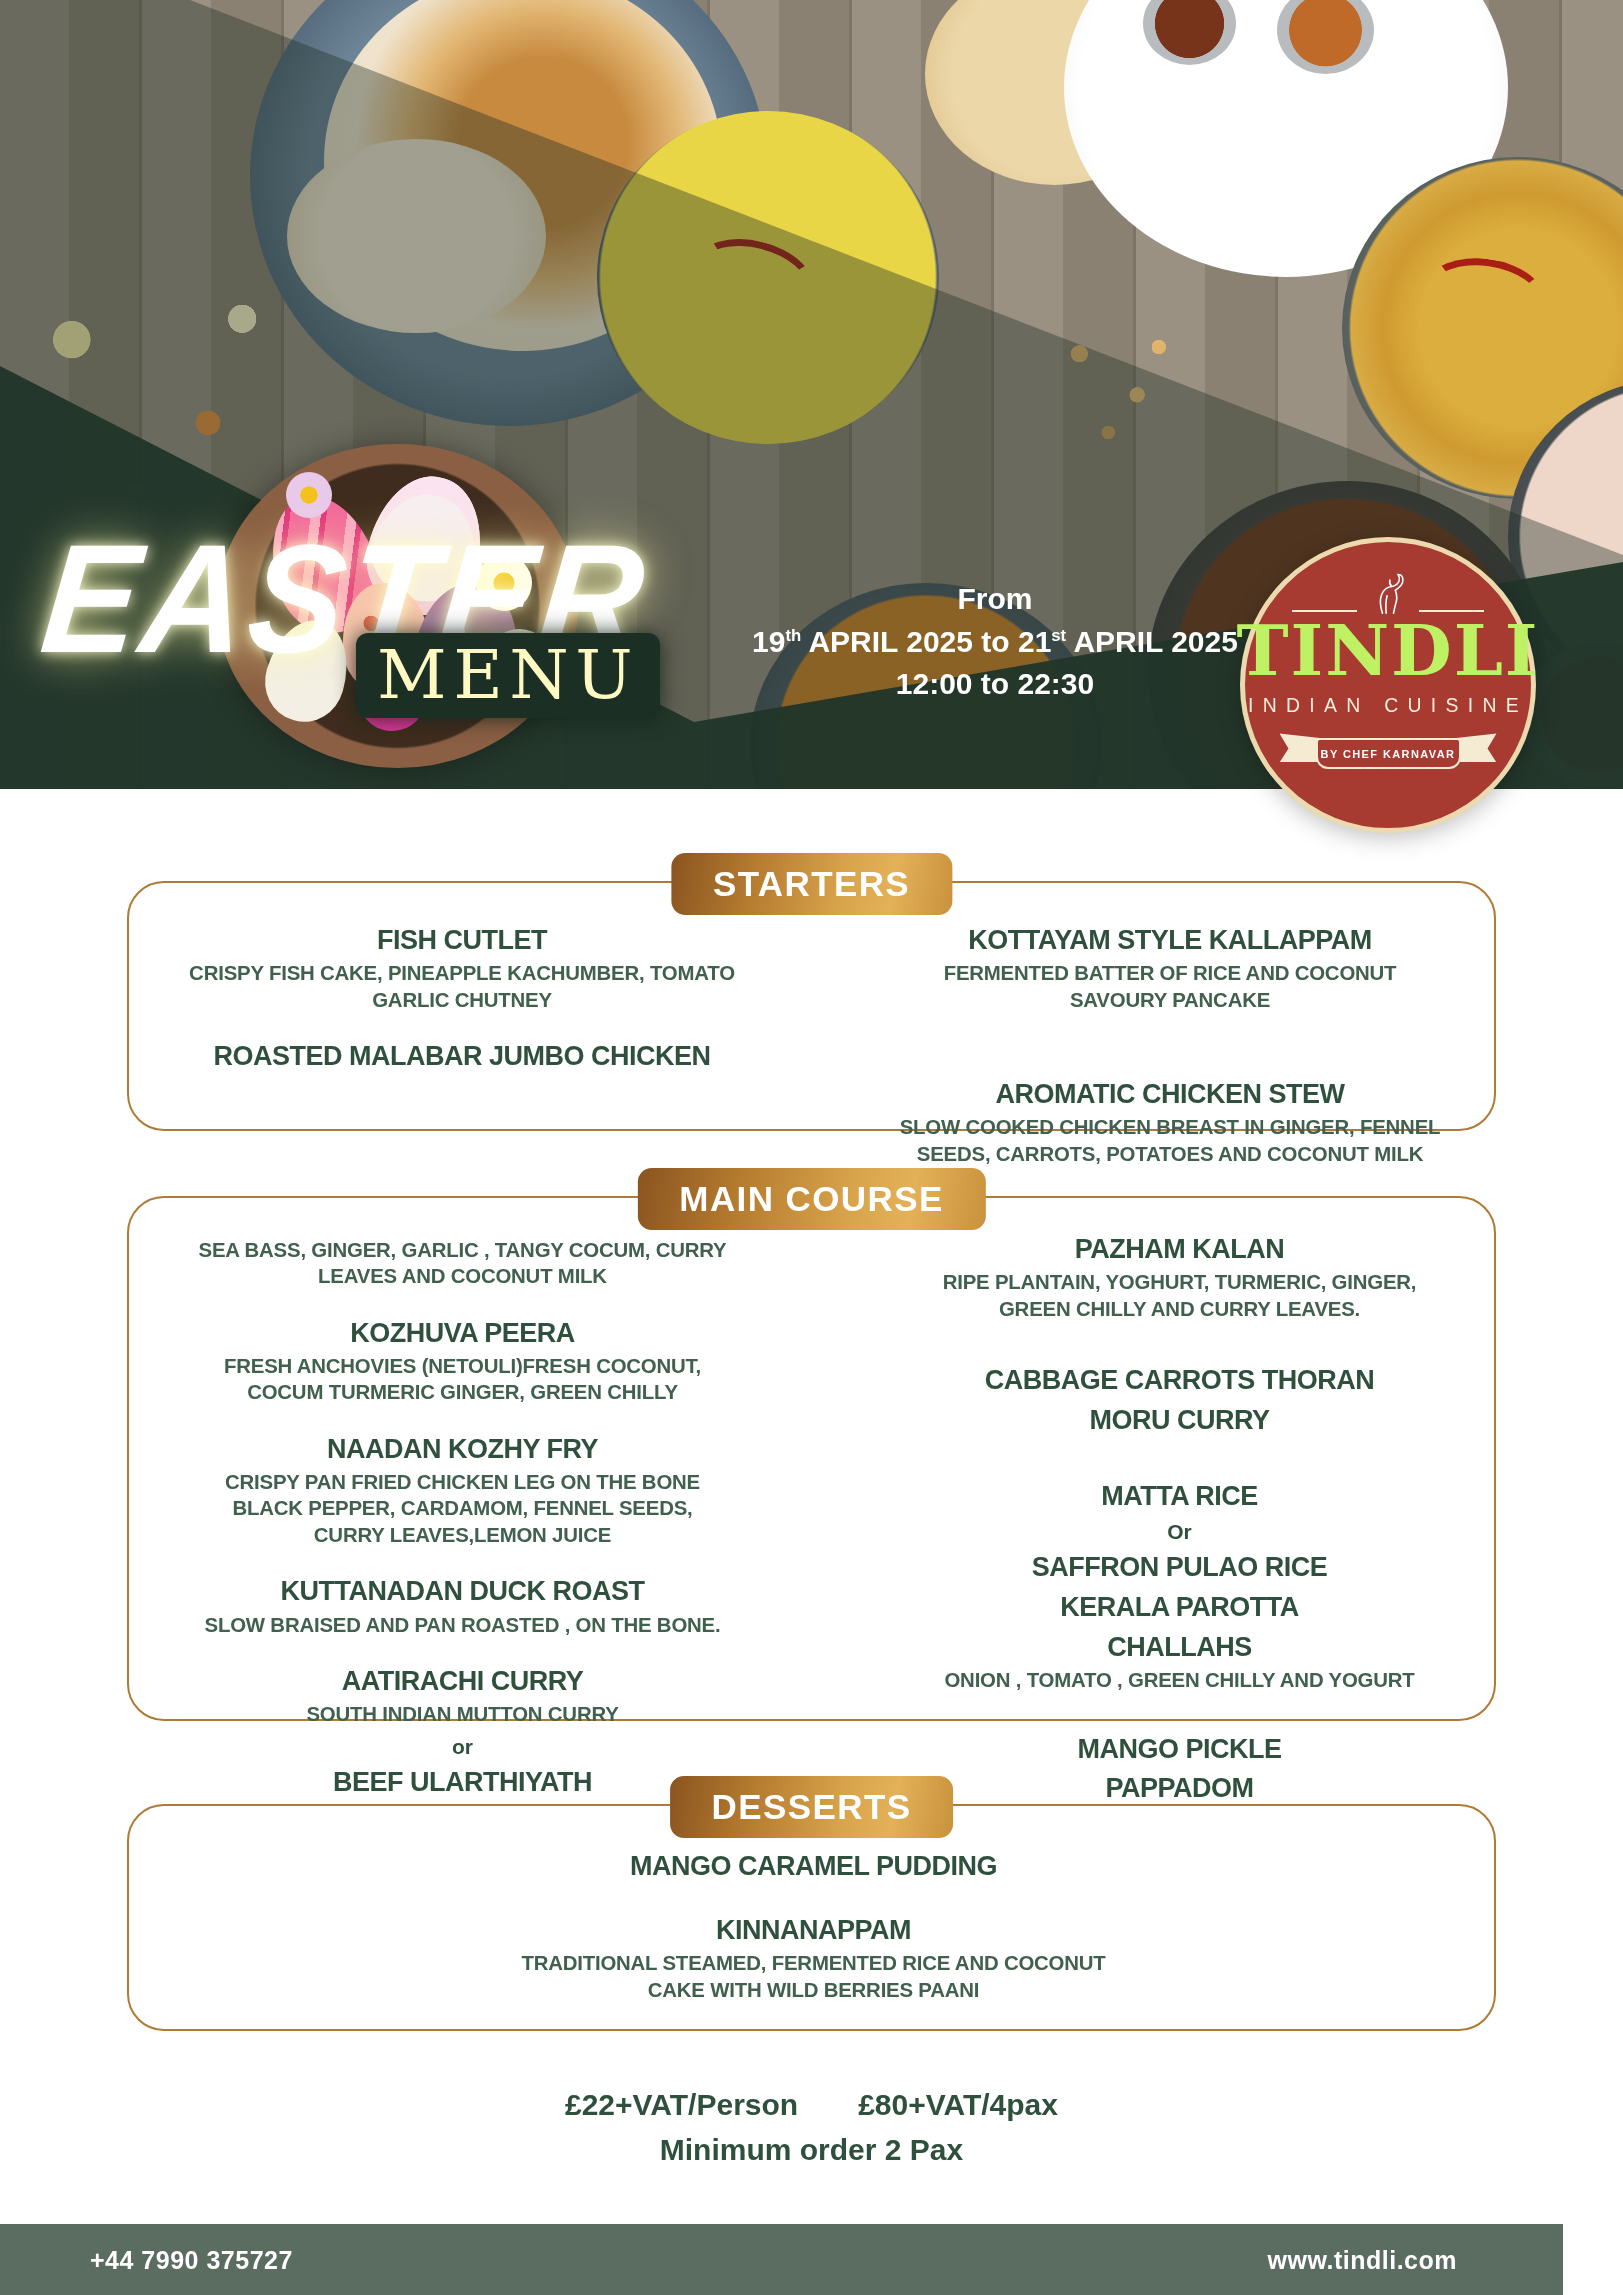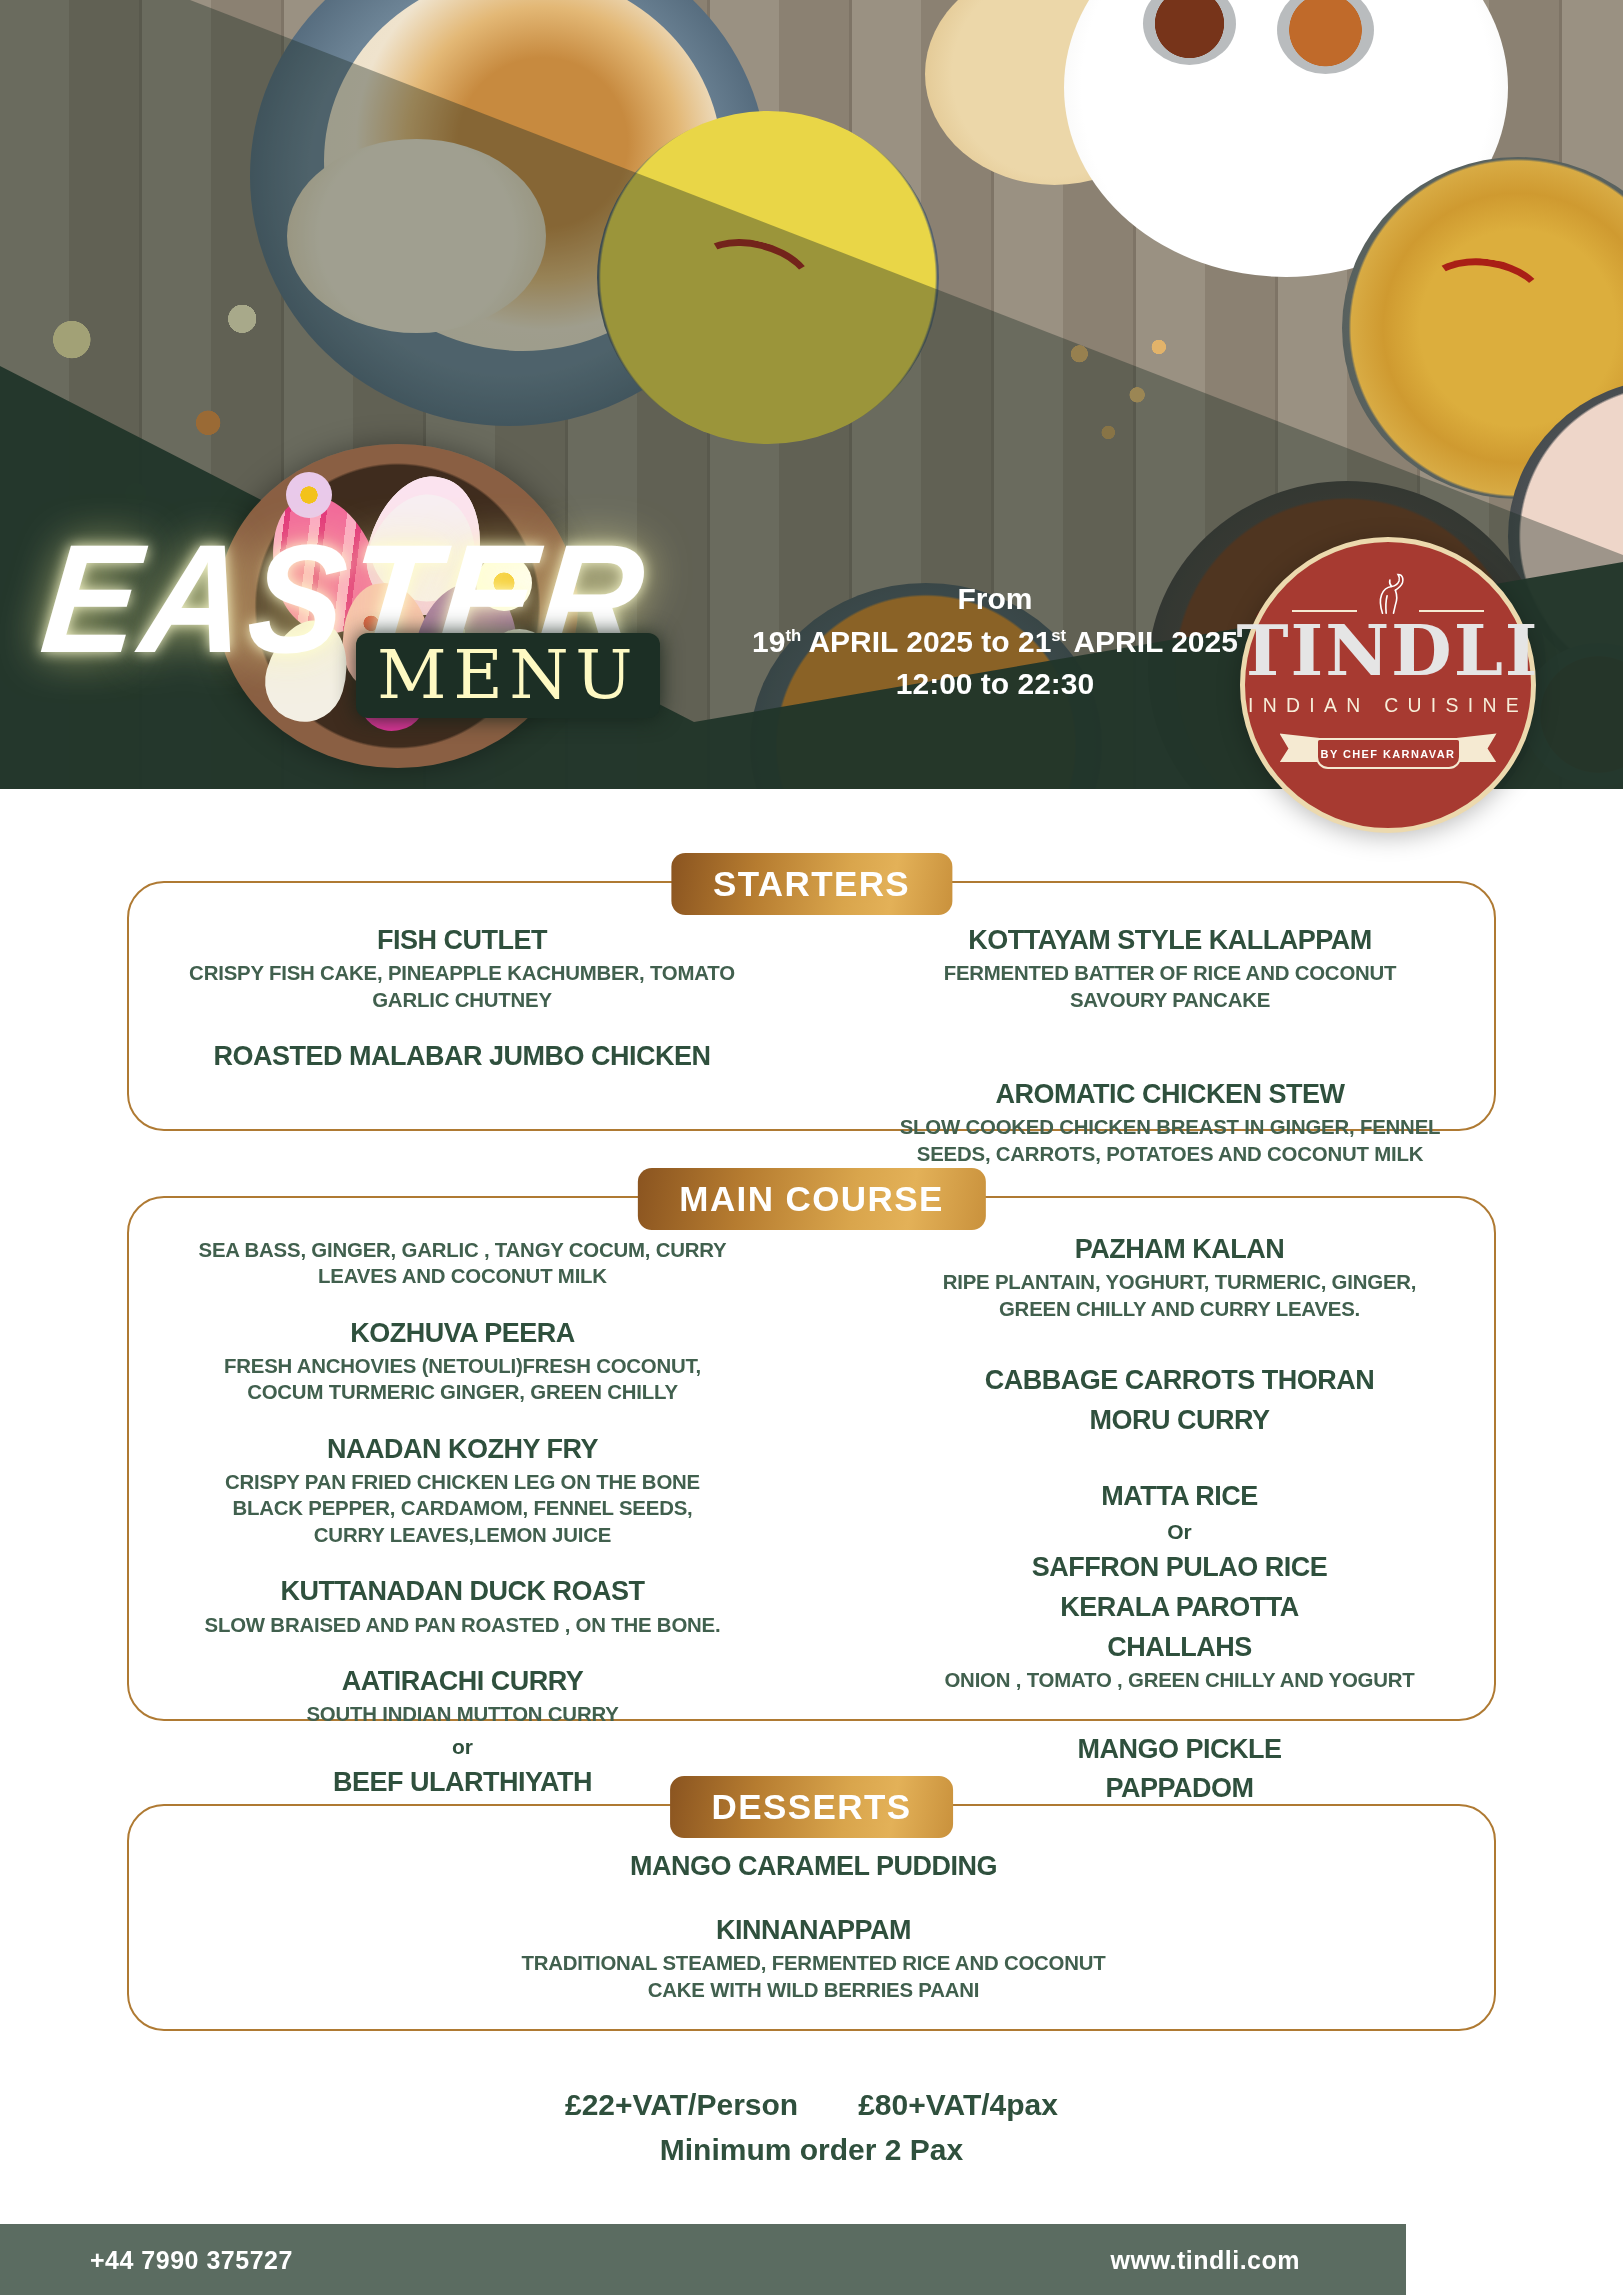--- a/index.html
+++ b/index.html
@@ -70,21 +70,21 @@
   .schedule{position:absolute;left:685px;top:578px;width:620px;text-align:center;color:#ffffff;
     font-weight:700;font-size:30px;line-height:1.42;}
   .schedule sup{font-size:16.7px;}
 
   
   .logo{position:absolute;left:1240px;top:537px;width:296px;height:296px;border-radius:50%;
     background:#a73a31;border:5.6px solid #ecd9ae;box-sizing:border-box;
     display:flex;flex-direction:column;align-items:center;box-shadow:0 4.6px 23px rgba(0,0,0,.25);}
   .logo-top{margin-top:25.4px;display:flex;align-items:flex-end;gap:8.3px;}
   .logo-rule{width:65px;height:2.3px;background:#f5ead2;margin-bottom:6.5px;}
-  .brand{font-family:"DejaVu Serif",serif;font-weight:700;font-size:70px;line-height:1.05;color:#e5e5e5;letter-spacing:1.9px;margin-top:-4.6px;}
+  .brand{font-family:"DejaVu Serif",serif;font-weight:700;font-size:70px;line-height:1.05;color:#bef264;letter-spacing:1.9px;margin-top:-4.6px;}
   .cuisine{font-size:19.4px;letter-spacing:9.3px;color:#f7efda;margin-top:6.5px;}
   .ribbon{position:relative;width:217px;height:46px;margin-top:12px;}
   .ribbon-tail{position:absolute;top:4.6px;width:56px;height:29px;background:#f5ead2;}
   .ribbon-tail.left{left:0;clip-path:polygon(0 0,100% 22%,100% 100%,0 100%,16% 52%);}
   .ribbon-tail.right{right:0;clip-path:polygon(0 22%,100% 0,84% 52%,100% 100%,0 100%);}
   .ribbon-band{position:absolute;left:36px;right:36px;top:9.3px;height:27px;background:#a73a31;border:2.3px solid #f5ead2;
     border-radius:3.7px 3.7px 12px 12px;display:flex;align-items:center;justify-content:center;
     color:#ffffff;font-size:11px;font-weight:700;letter-spacing:1.4px;white-space:nowrap;}
 
   
@@ -104,21 +104,21 @@
   .menu-item{margin-bottom:27px;}
   .menu-item.tight{margin-bottom:7.4px;}
   .menu-item.last{margin-bottom:0;}
   .item-title{font-size:27px;font-weight:700;color:#2f503d;letter-spacing:-0.5px;line-height:1.2;}
   .item-desc{font-size:20.4px;font-weight:700;color:#41604e;letter-spacing:-0.2px;line-height:1.3;margin-top:3.7px;}
   .connector{font-size:21px;font-weight:700;color:#2f503d;margin-bottom:7.4px;}
 
   
   .pricing{position:absolute;left:395px;top:2082px;width:833px;text-align:center;color:#2f503d;font-weight:700;font-size:30px;line-height:1.5;}
   .price-sep{display:inline-block;width:60px;}
-  .footer{position:absolute;left:0;top:2224px;width:1406px;height:72px;background:#5b6c61;
+  .footer{position:absolute;left:0;top:2224px;width:1563px;height:72px;background:#5b6c61;
     display:flex;align-items:center;justify-content:space-between;box-sizing:border-box;padding:0 106px 0 90px;}
   .footer-text{color:#ffffff;font-weight:700;font-size:25px;letter-spacing:0.5px;}
 </style>
 </head>
 <body>
 
 <div id="page">
 
   <div class="banner">
     <div class="bowl plate-appam"></div>

